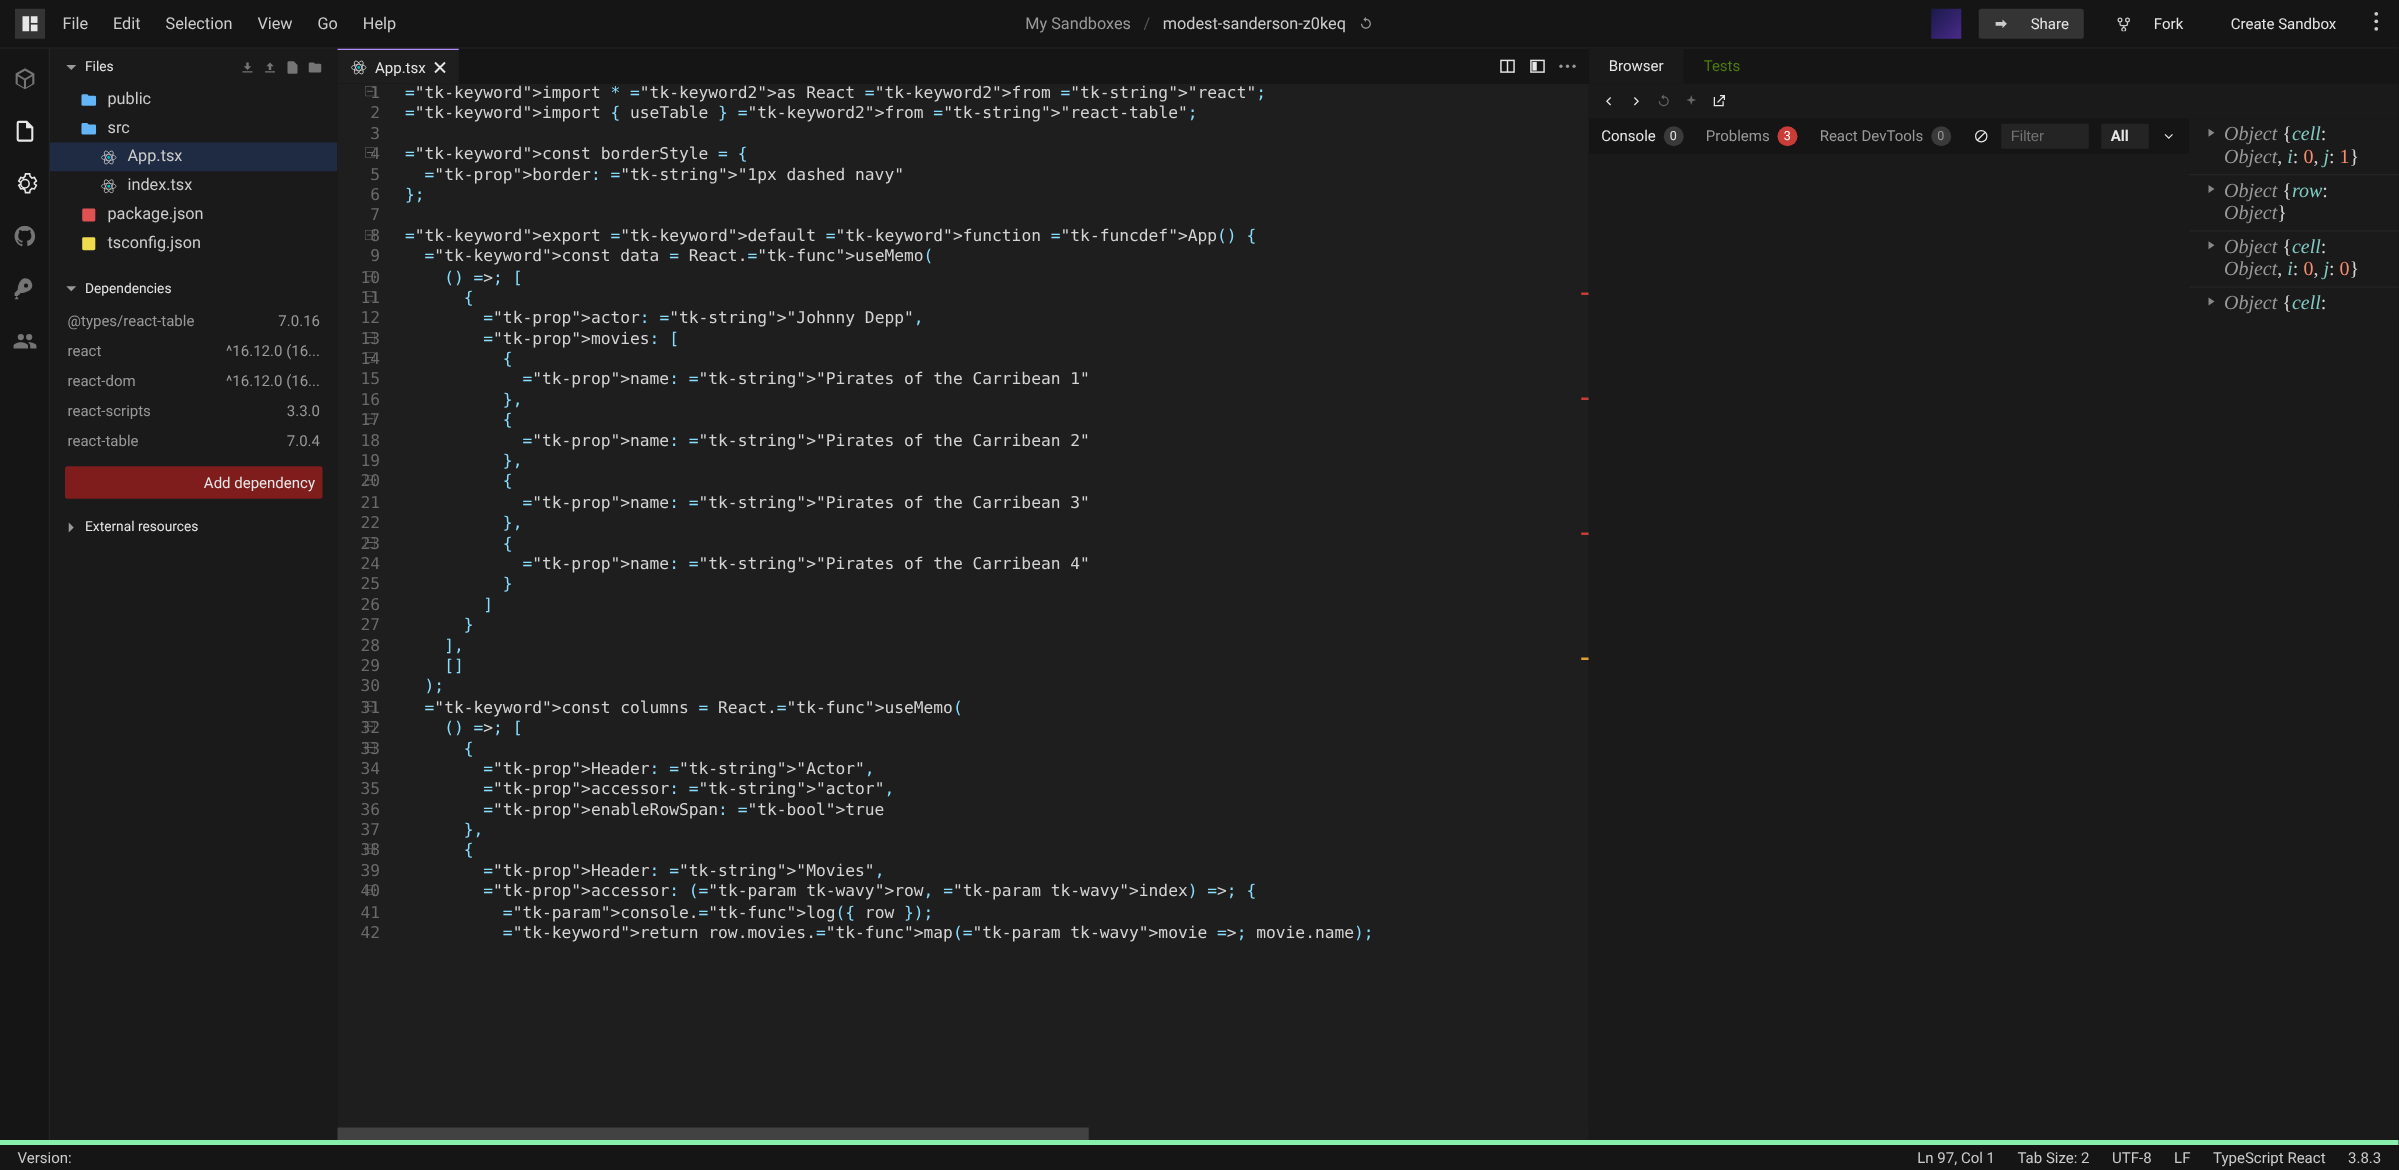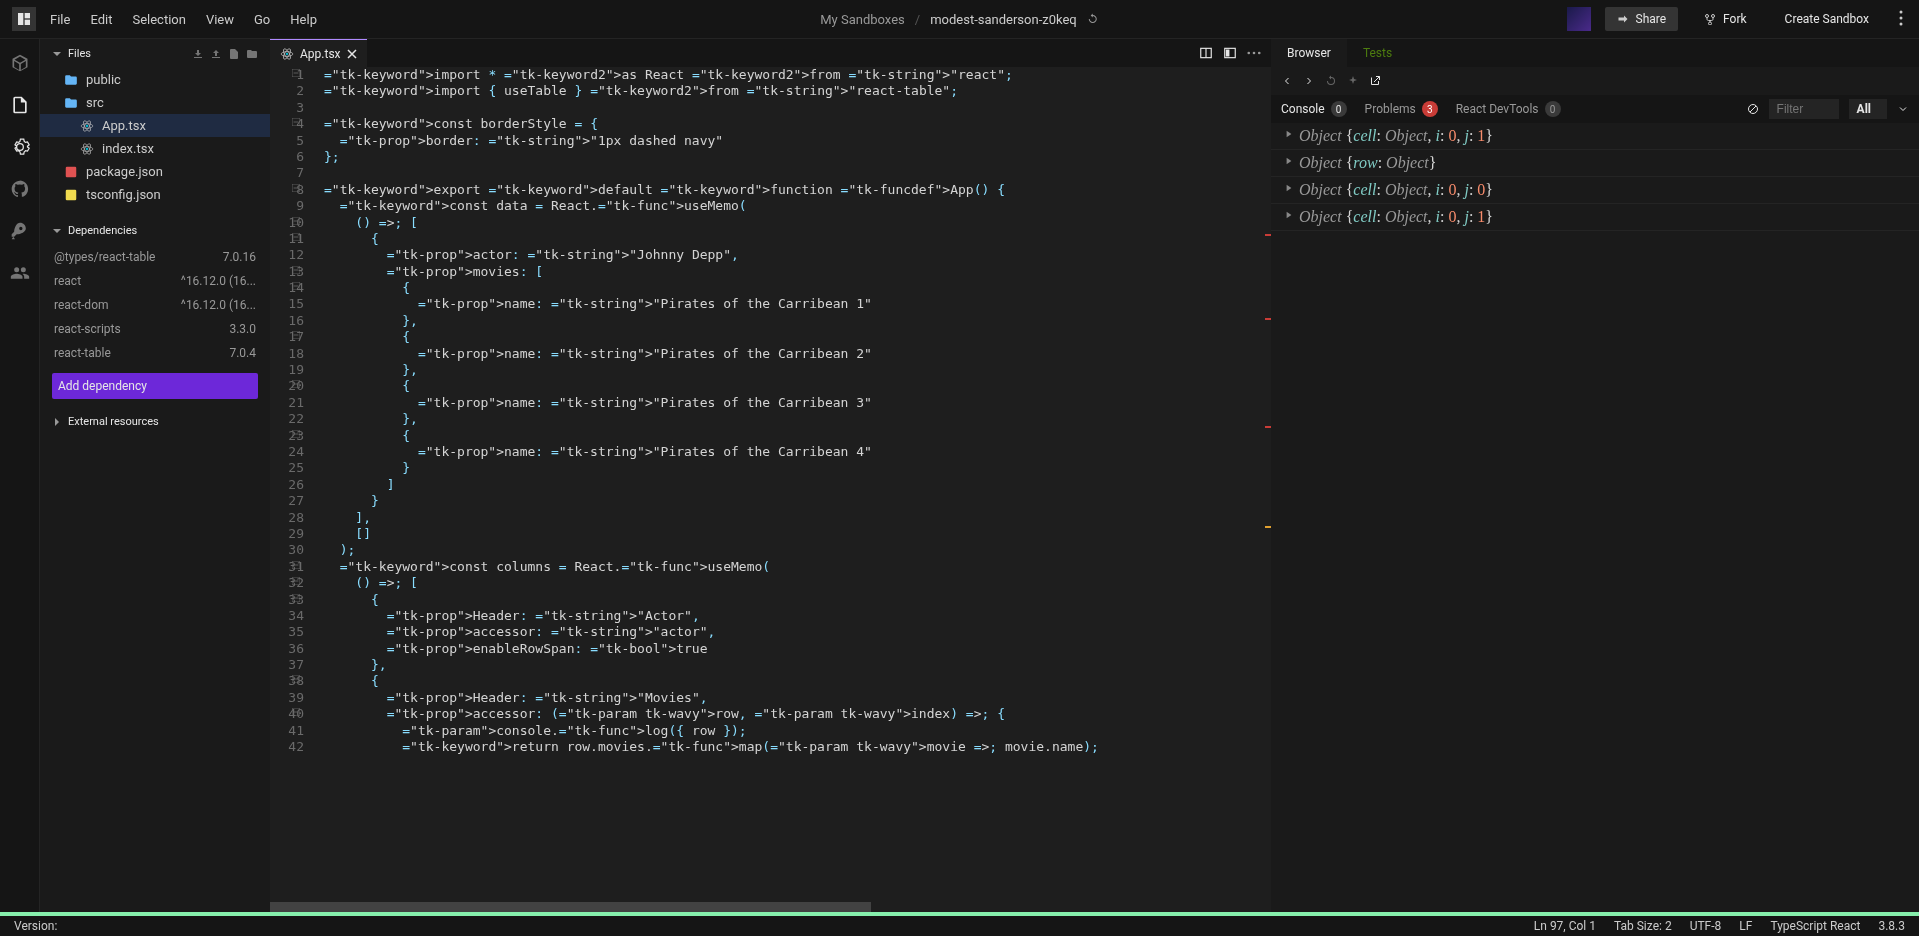--- a/index.html
+++ b/index.html
@@ -48,21 +48,21 @@
     .reload-icon { width: 12px; height: 12px; fill: #999; }
     .top-right { margin-left: auto; display: flex; align-items: center; gap: 14px; }
     .avatar { width: 24px; height: 24px; background: #2a2a6a; }
     .avatar-img {
       width: 24px; height: 24px;
       background: linear-gradient(135deg, #1a1a4a, #4a2a8a);
     }
     .btn {
       display: flex;
       align-items: center;
-      gap: 7px;
+      gap: 18px;
       padding: 5px 12px;
       background: #343434;
       border-radius: 2px;
       cursor: pointer;
       font-size: 12px;
     }
     .btn.plain { background: transparent; }
     .btn-icon { width: 12px; height: 12px; fill: #ccc; }
     .kebab { cursor: pointer; padding: 0 4px; }
 
@@ -140,22 +140,22 @@
       display: flex;
       padding: 5px 14px;
       font-size: 12px;
       color: #999;
       cursor: pointer;
     }
     .dep-version { margin-left: auto; color: #999; }
     .add-dep-btn {
       margin: 8px 12px;
       padding: 6px;
-      text-align: left;
-      background: #6d28d9;
+      text-align: right;
+      background: #7f1d1d;
       border-radius: 2px;
       font-size: 12px;
       cursor: pointer;
     }
 
     
     .editor-area {
       flex: 1;
       display: flex;
       flex-direction: column;
@@ -286,21 +286,21 @@
       border: 1px dashed navy;
       padding: 1px 4px;
       font-weight: normal;
     }
     .preview-table th { text-align: center; }
     
     .console-panel {
       height: 158px;
       background: #1a1a1a;
       display: flex;
-      flex-direction: column;
+      flex-direction: row;
     }
     .console-tabs {
       height: 28px;
       display: flex;
       align-items: center;
       padding: 0 10px;
       gap: 18px;
       background: #151515;
       font-size: 12px;
     }

